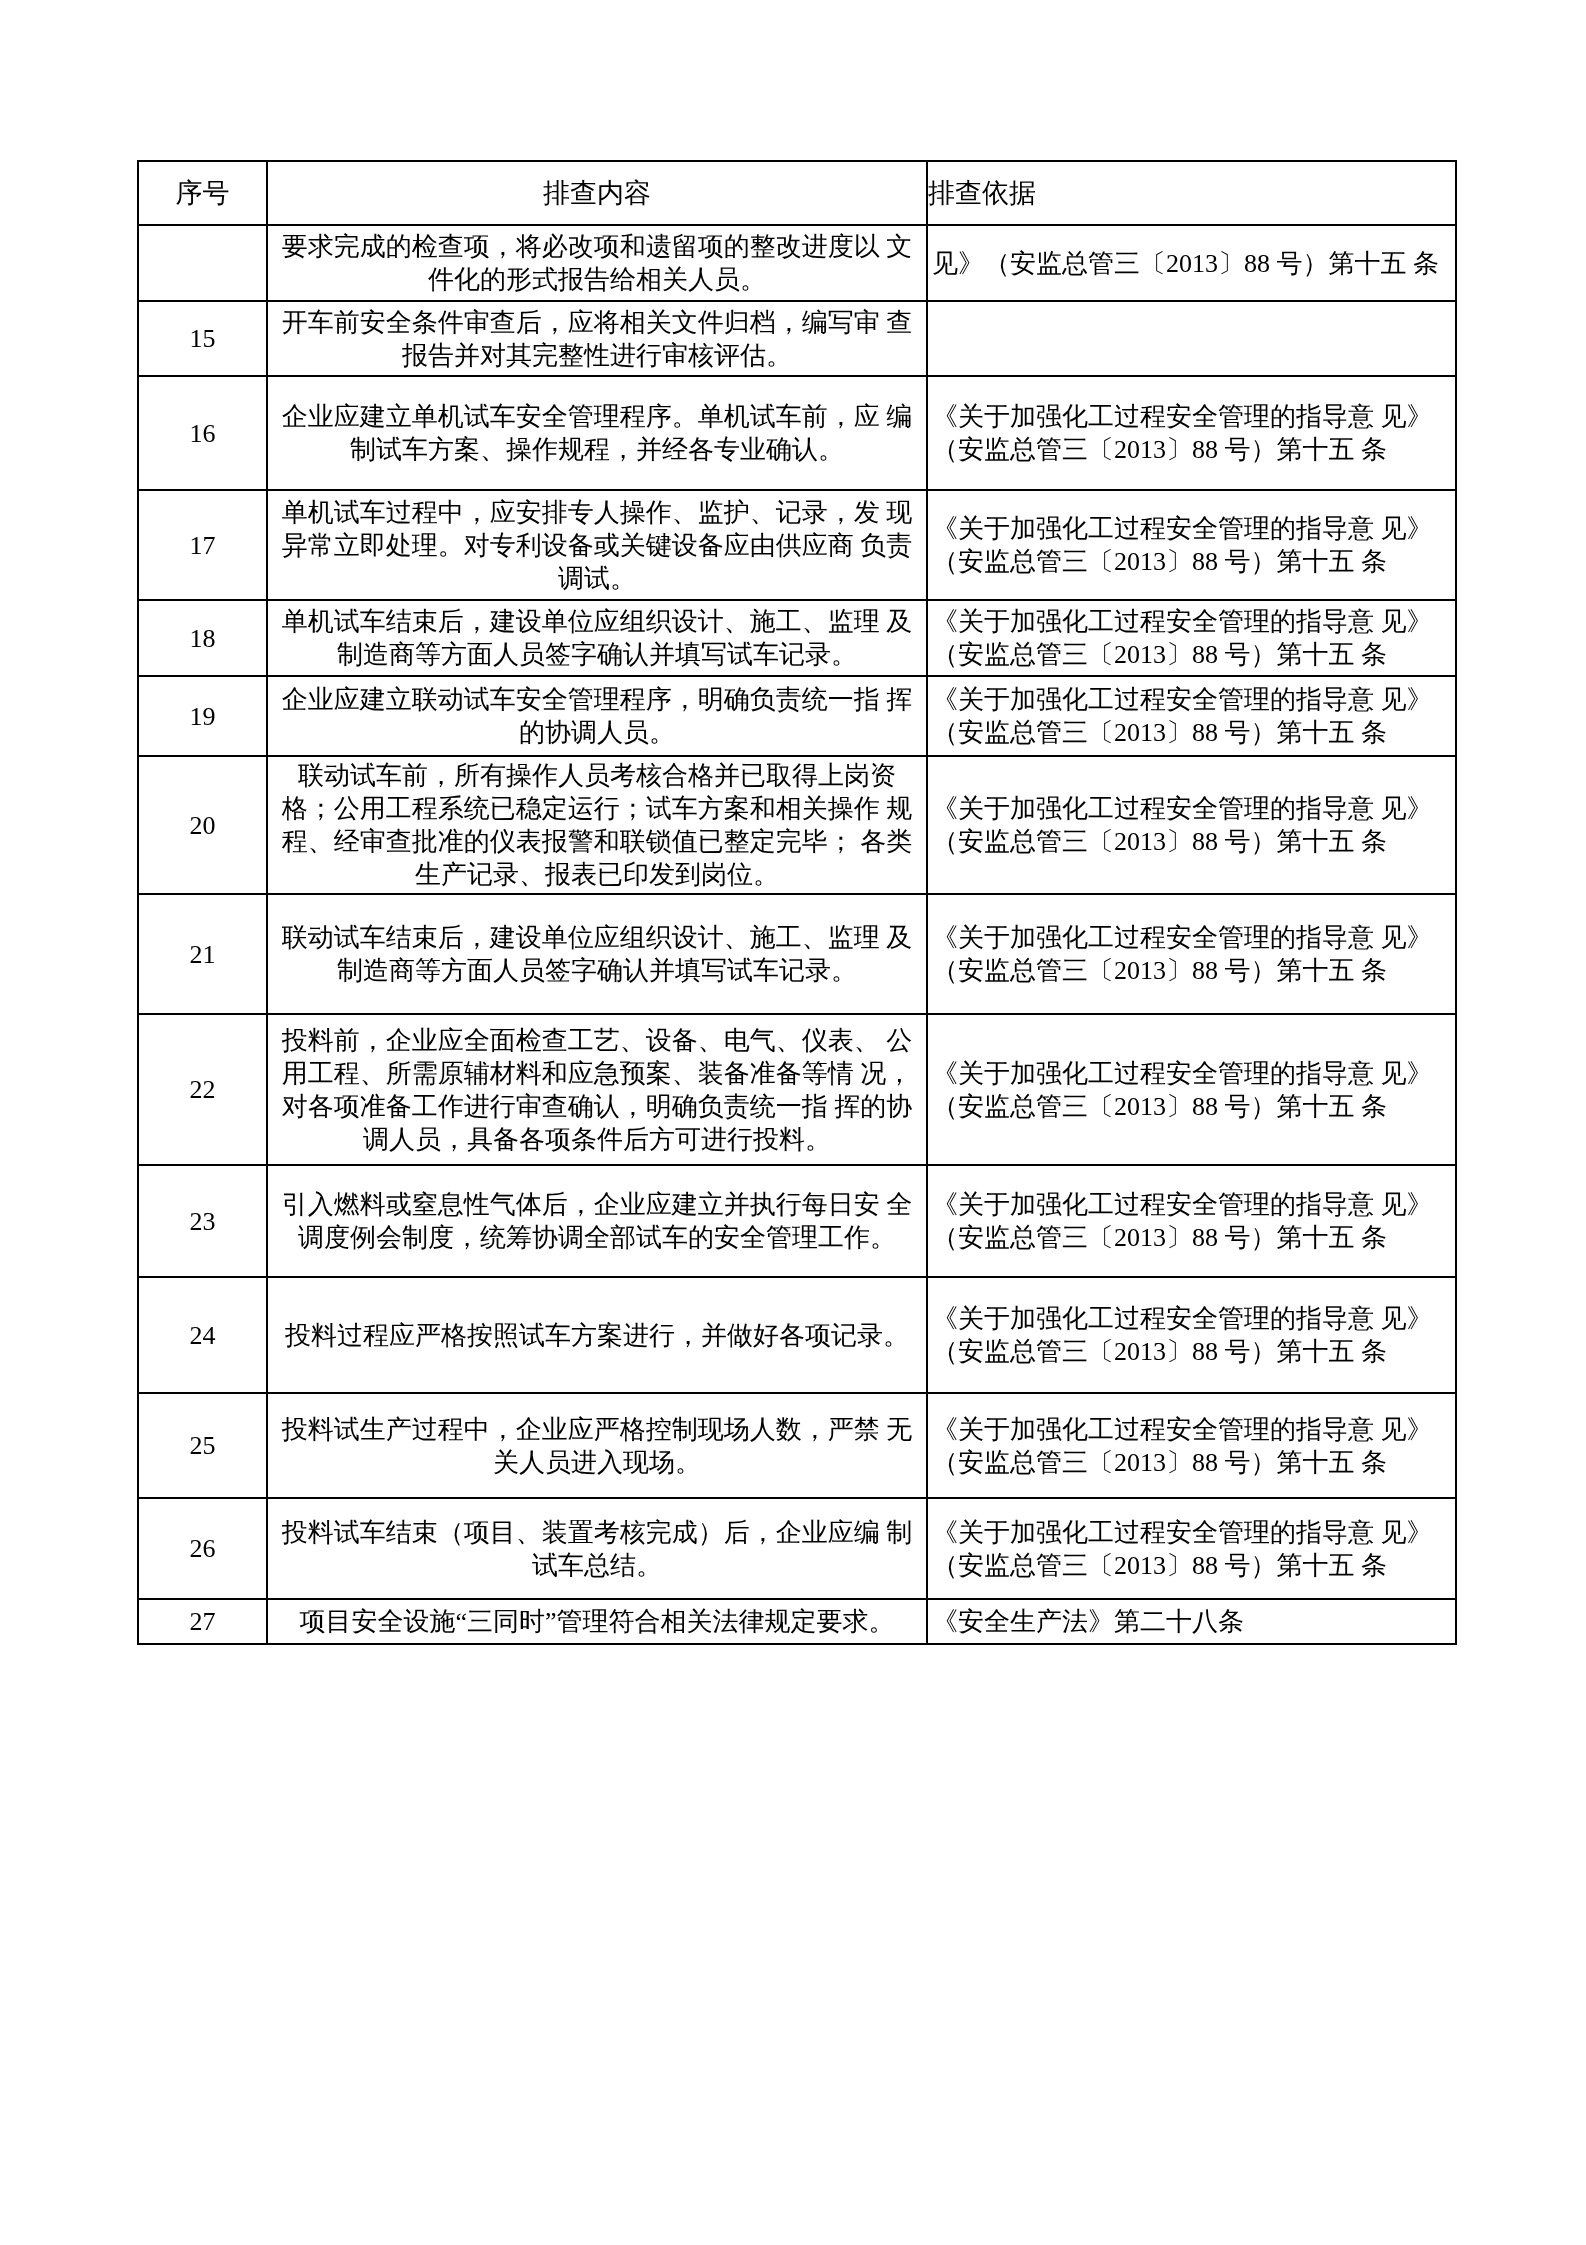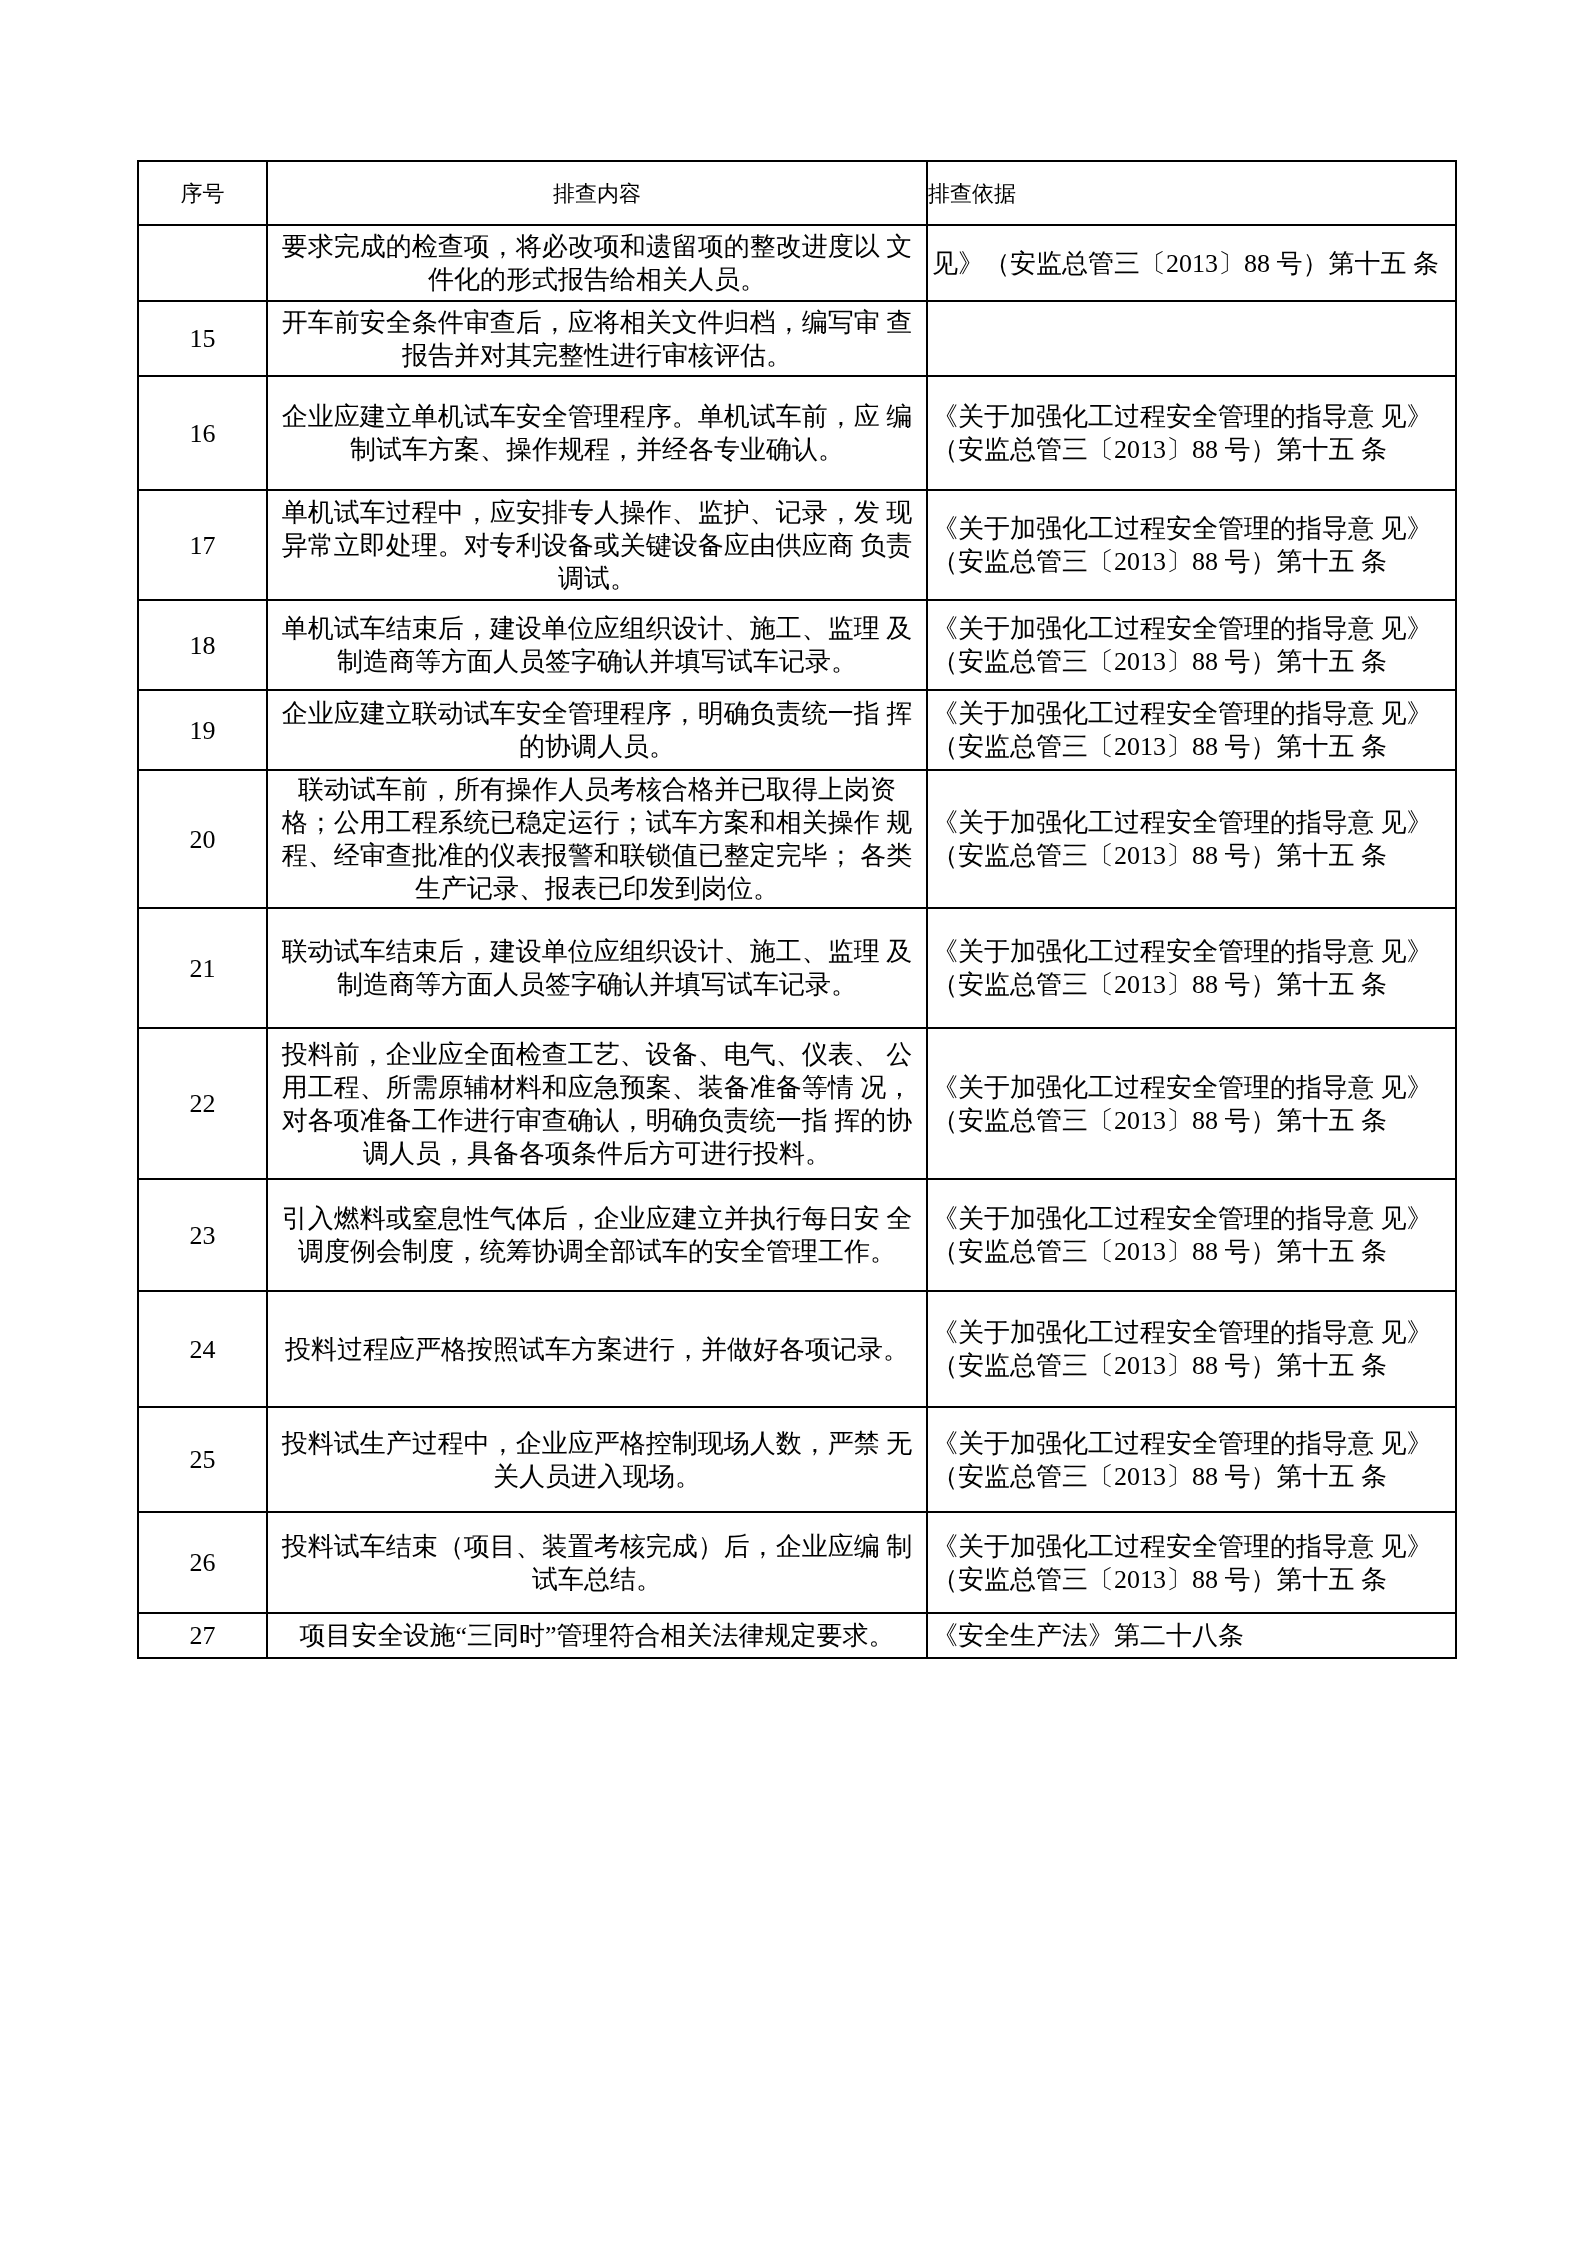--- a/index.html
+++ b/index.html
@@ -38,21 +38,21 @@
   td.col-content {
     text-align: center;
     padding: 1px 5px;
   }
   td.col-basis {
     text-align: left;
     padding: 2px 4px;
   }
   tr.hdr td {
     text-align: center;
-    font-size: 22px;
+    font-size: 27px;
     padding: 0;
   }
 </style>
 </head>
 <body>
 
 <div class="page">
   <table class="checklist">
     <colgroup>
       <col style="width:129px">
@@ -83,21 +83,21 @@
         <td class="col-content">企业应建立单机试车安全管理程序。单机试车前，应 编制试车方案、操作规程，并经各专业确认。</td>
         <td class="col-basis">《关于加强化工过程安全管理的指导意 见》（安监总管三〔2013〕88 号）第十五 条</td>
       </tr>
 
       <tr style="height:110px">
         <td class="col-no">17</td>
         <td class="col-content">单机试车过程中，应安排专人操作、监护、记录，发 现异常立即处理。对专利设备或关键设备应由供应商 负责调试。</td>
         <td class="col-basis">《关于加强化工过程安全管理的指导意 见》（安监总管三〔2013〕88 号）第十五 条</td>
       </tr>
 
-      <tr style="height:90px">
+      <tr style="height:76px">
         <td class="col-no">18</td>
         <td class="col-content">单机试车结束后，建设单位应组织设计、施工、监理 及制造商等方面人员签字确认并填写试车记录。</td>
         <td class="col-basis">《关于加强化工过程安全管理的指导意 见》（安监总管三〔2013〕88 号）第十五 条</td>
       </tr>
 
       <tr style="height:80px">
         <td class="col-no">19</td>
         <td class="col-content">企业应建立联动试车安全管理程序，明确负责统一指 挥的协调人员。</td>
         <td class="col-basis">《关于加强化工过程安全管理的指导意 见》（安监总管三〔2013〕88 号）第十五 条</td>
       </tr>

